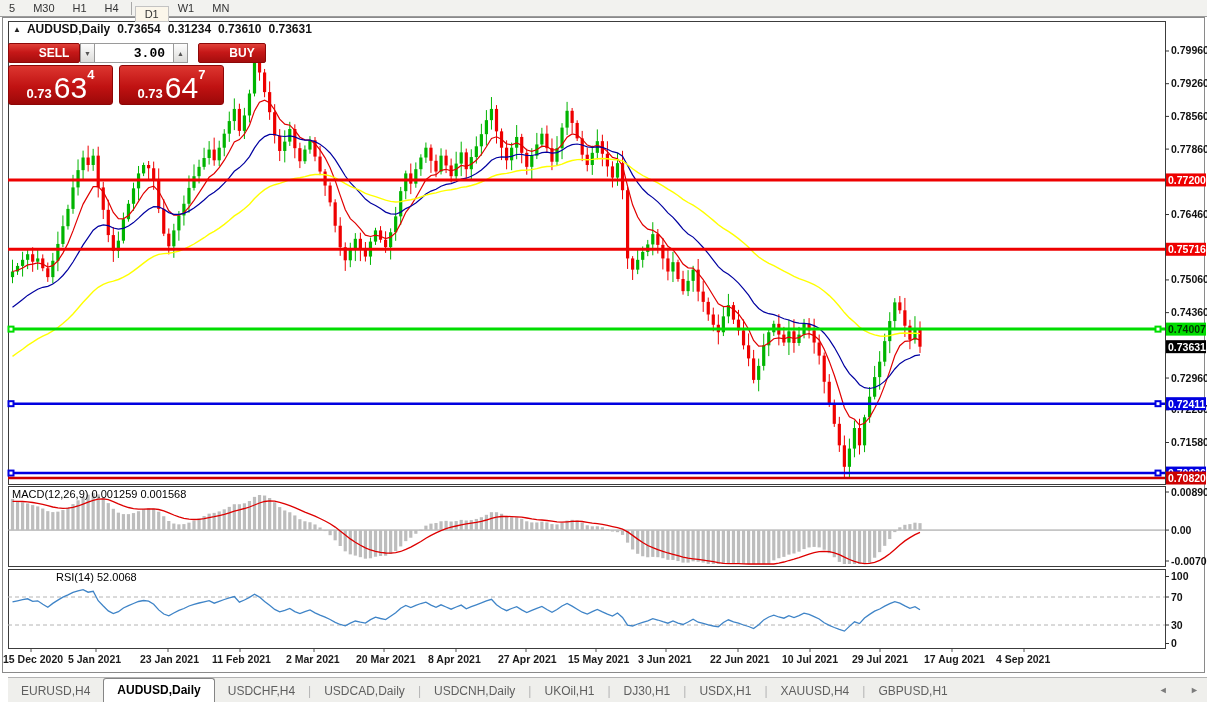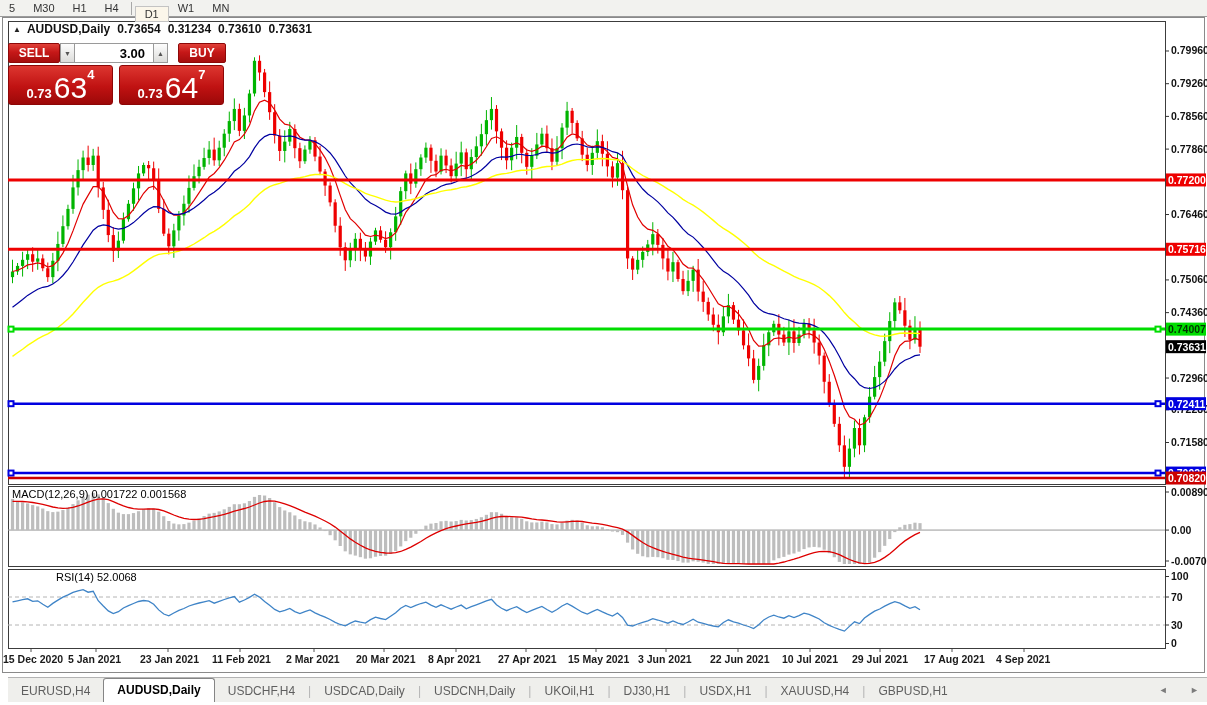--- a/index.html
+++ b/index.html
@@ -19,28 +19,28 @@
 
   
   .ohlc-header{position:absolute;left:13px;top:22px;z-index:3;font-size:12px;font-weight:700;
                color:#111;display:flex;gap:7px;align-items:center;white-space:nowrap;}
   .ohlc-header .tri{font-size:8px;margin-right:-1px;color:#222;}
 
   
   .trade-row1{position:absolute;left:8px;top:43px;z-index:4;display:flex;align-items:stretch;height:20px;}
   .btn-red{background:linear-gradient(180deg,#e04038 0%,#c61818 45%,#a50d0d 100%);
            border:1px solid #8d0808;border-radius:2px;color:#fff;font-weight:700;font-size:12px;
-           display:flex;align-items:center;justify-content:center;cursor:pointer;}
+           display:flex;align-items:center;justify-content:center;cursor:pointer;padding-left:20px;}
   .sell-btn{width:50px;}
   .buy-btn{width:46px;margin-left:10px;}
   .spin-btn{width:13px;background:linear-gradient(180deg,#fdfdfd,#dcdcda);border:1px solid #9a9a9a;
             font-size:7px;color:#555;display:flex;align-items:center;justify-content:center;cursor:pointer;}
   .vol-input{width:70px;border:1px solid #9a9a9a;border-left:none;border-right:none;
              font-size:13px;font-weight:700;text-align:right;padding:0 8px 0 0;color:#000;outline:none;
-             font-family:Liberation Sans, sans-serif;}
+             font-family:Liberation Mono, monospace;}
   .trade-row2{position:absolute;left:8px;top:65px;z-index:4;display:flex;gap:6px;}
   .price-block{width:103px;height:35px;border:1px solid #8d0606;border-radius:3px;color:#fff;
                background:linear-gradient(180deg,#dd3630 0%,#c01212 55%,#9c0808 100%);
                display:flex;align-items:flex-end;justify-content:center;padding-bottom:3px;cursor:pointer;}
   .price-block .pfx{font-size:13px;font-weight:700;margin-right:2px;line-height:15px;}
   .price-block .big{font-size:30px;font-weight:400;line-height:26px;margin-top:22px;}
   .price-block .sup{font-size:13px;font-weight:700;line-height:15px;align-self:flex-start;margin-top:1px;}
 
   
   .ind-label{position:absolute;z-index:3;font-size:11px;color:#000;white-space:nowrap;}
@@ -755,21 +755,21 @@
   </div>
   <div class="price-block">
     <span class="pfx">0.73</span>
     <span class="big">64</span>
     <span class="sup">7</span>
   </div>
 </div>
 
 <div class="ind-label" style="left:12px;top:488px;">
   <span>MACD(12,26,9)</span>
-  <span>0.001722</span>
+  <span>0.001259</span>
   <span>0.001568</span>
 </div>
 <div class="ind-label" style="left:12px;top:571px;padding-left:44px;">
   <span>RSI(14)</span>
   <span>52.0068</span>
 </div>
 
 <div class="tabbar" id="tabbar">
     <div class="tab">EURUSD,H4</div>
     <div class="tab active">AUDUSD,Daily</div>

